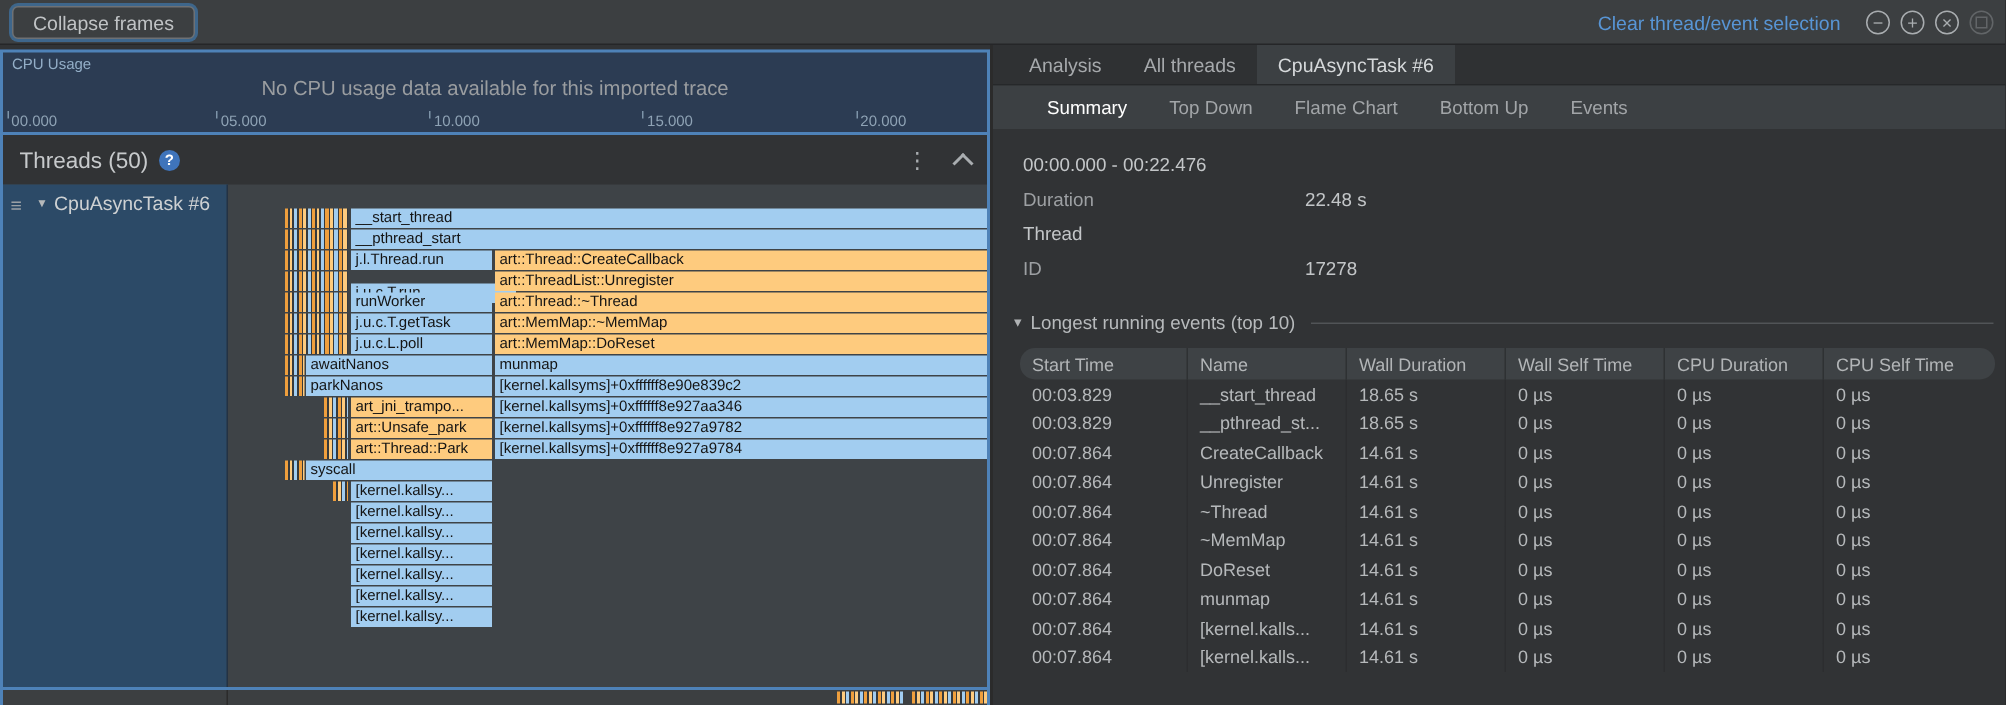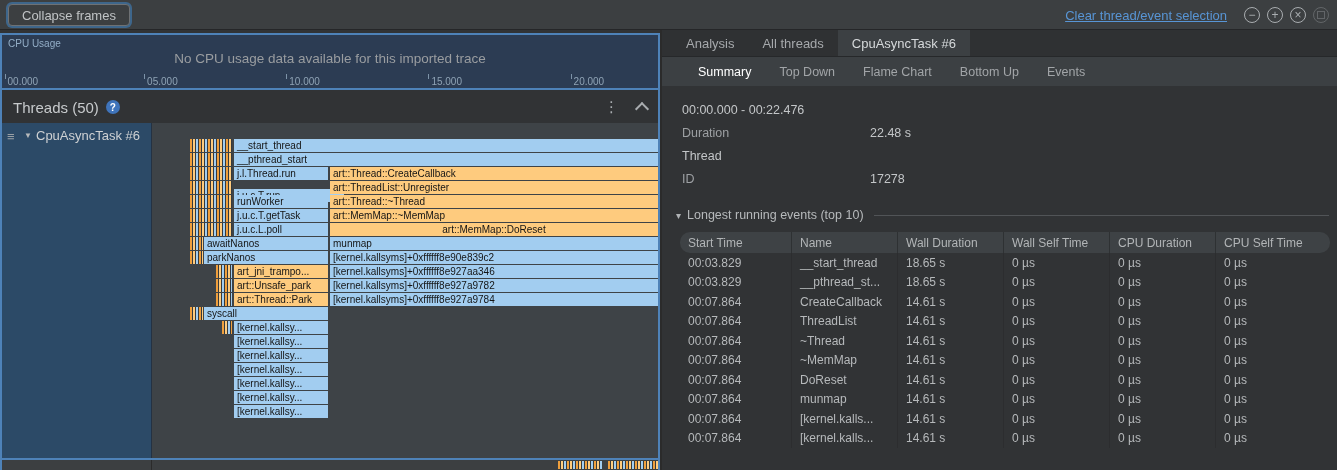--- a/index.html
+++ b/index.html
@@ -6,21 +6,21 @@
     font-family:"Liberation Sans","DejaVu Sans",sans-serif;}
   body{position:relative;}
 
   
   #toolbar{position:absolute;left:0;top:0;width:1337px;height:30px;background:#3c3f41;
     border-bottom:1px solid #252628;box-sizing:border-box;}
   #collapse-btn{position:absolute;left:8px;top:4px;height:22px;padding:0 13px;background:#3c3f41;
     color:#c0c3c5;border:1px solid #6e7174;border-radius:4px;box-shadow:0 0 0 2px rgba(64,134,201,.55);
     font-size:13px;font-family:inherit;}
   .tb-right{position:absolute;right:8px;top:0;height:30px;display:flex;align-items:center;gap:7px;}
-  .link{color:#5895d5;font-size:13px;margin-right:10px;cursor:pointer;text-decoration:underline;}
+  .link{color:#5895d5;font-size:13px;margin-right:10px;cursor:pointer;}
   .cicon{width:16px;height:16px;border:1.5px solid #a9adb0;border-radius:50%;color:#a9adb0;
     display:flex;align-items:center;justify-content:center;font-size:12px;line-height:12px;box-sizing:border-box;}
   .cicon.disabled{opacity:.35;}
   .sq{width:6px;height:6px;border:1px solid #a9adb0;}
 
   
   #left{position:absolute;left:0;top:30px;width:660px;height:440px;background:#313335;}
   .side-l,.side-r{position:absolute;top:58px;bottom:0;width:2px;background:#4e82b8;z-index:5;}
   .side-l{left:0;} .side-r{right:0;}
   #cpu{position:absolute;left:0;top:3px;width:660px;height:57px;background:#2c3c53;
@@ -165,21 +165,21 @@
         <div class="seg b" style="top: 66px; left: 82px; width: 110px;">j.u.c.T.run</div>
         <div class="seg o" style="top: 58px; left: 178px; width: 328px;">art::ThreadList::Unregister</div>
         <div class="seg s" style="top: 72px; left: 38px; width: 42px;"></div>
         <div class="seg b" style="top: 72px; left: 82px; width: 94px;">runWorker</div>
         <div class="seg o" style="top: 72px; left: 178px; width: 328px;">art::Thread::~Thread</div>
         <div class="seg s" style="top: 86px; left: 38px; width: 42px;"></div>
         <div class="seg b" style="top: 86px; left: 82px; width: 94px;">j.u.c.T.getTask</div>
         <div class="seg o" style="top: 86px; left: 178px; width: 328px;">art::MemMap::~MemMap</div>
         <div class="seg s" style="top: 100px; left: 38px; width: 42px;"></div>
         <div class="seg b" style="top: 100px; left: 82px; width: 94px;">j.u.c.L.poll</div>
-        <div class="seg o" style="top: 100px; left: 178px; width: 328px; text-align: center;">art::MemMap::DoReset</div>
+        <div class="seg o" style="top: 100px; left: 178px; width: 328px;">art::MemMap::DoReset</div>
         <div class="seg s" style="top: 114px; left: 38px; width: 13px;"></div>
         <div class="seg b" style="top: 114px; left: 52px; width: 124px;">awaitNanos</div>
         <div class="seg b" style="top: 114px; left: 178px; width: 328px;">munmap</div>
         <div class="seg s" style="top: 128px; left: 38px; width: 13px;"></div>
         <div class="seg b" style="top: 128px; left: 52px; width: 124px;">parkNanos</div>
         <div class="seg b" style="top: 128px; left: 178px; width: 328px;">[kernel.kallsyms]+0xffffff8e90e839c2</div>
         <div class="seg s" style="top: 142px; left: 64px; width: 16px;"></div>
         <div class="seg o" style="top: 142px; left: 82px; width: 94px;">art_jni_trampo...</div>
         <div class="seg b" style="top: 142px; left: 178px; width: 328px;">[kernel.kallsyms]+0xffffff8e927aa346</div>
         <div class="seg s" style="top: 156px; left: 64px; width: 16px;"></div>
@@ -278,21 +278,21 @@
         <div class="trow">
           <div class="cell c0">00:07.864</div>
           <div class="cell c1">CreateCallback</div>
           <div class="cell c2">14.61 s</div>
           <div class="cell c3">0 µs</div>
           <div class="cell c4">0 µs</div>
           <div class="cell c5">0 µs</div>
         </div>
         <div class="trow">
           <div class="cell c0">00:07.864</div>
-          <div class="cell c1">ThreadList</div>
+          <div class="cell c1">Unregister</div>
           <div class="cell c2">14.61 s</div>
           <div class="cell c3">0 µs</div>
           <div class="cell c4">0 µs</div>
           <div class="cell c5">0 µs</div>
         </div>
         <div class="trow">
           <div class="cell c0">00:07.864</div>
           <div class="cell c1">~Thread</div>
           <div class="cell c2">14.61 s</div>
           <div class="cell c3">0 µs</div>

